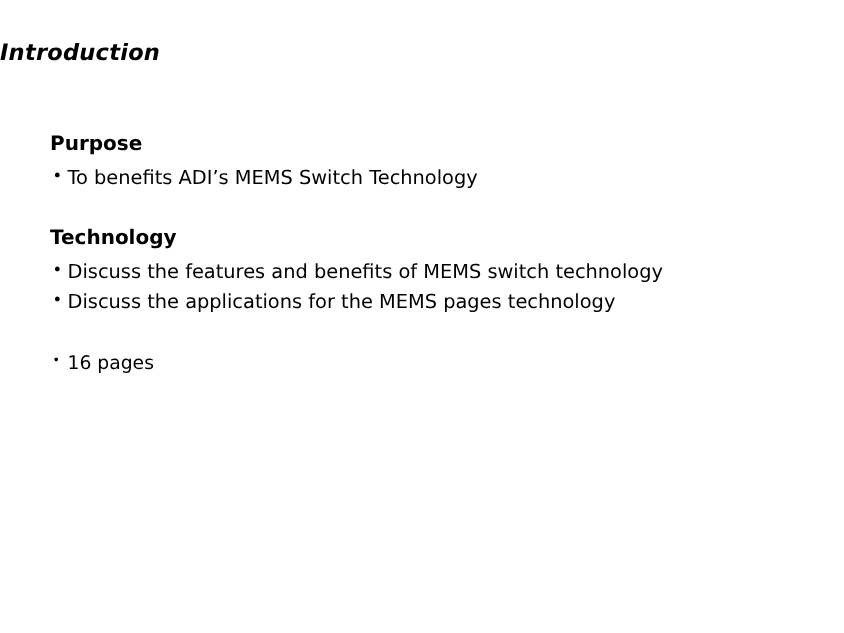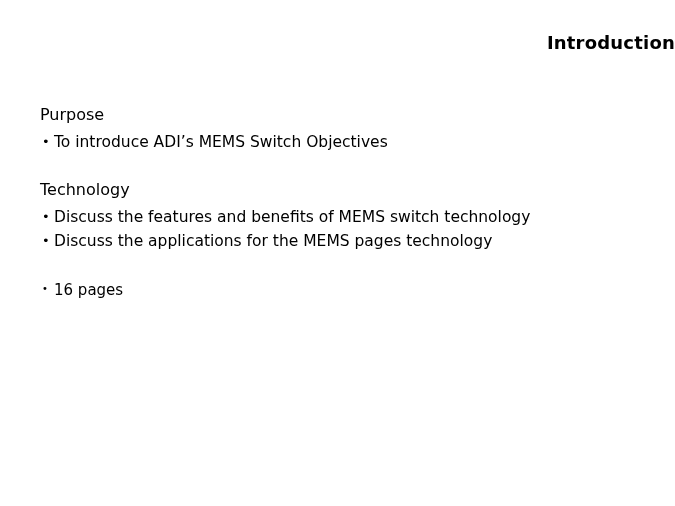--- a/index.html
+++ b/index.html
@@ -18,37 +18,38 @@
     position: relative;
     width: 675px;
     height: 506px;
     box-sizing: border-box;
   }
   .slide-title {
     position: absolute;
     top: 32px;
     left: 0;
     width: 100%;
-    text-align: right;
+    text-align: left;
     font-size: 18px;
     font-weight: bold;
     letter-spacing: 0.2px;
+    font-style: italic;
   }
   .body {
     position: absolute;
     top: 105px;
     left: 40px;
     width: 620px;
   }
   .section {
     margin-bottom: 20px;
   }
   .section-heading {
     font-size: 16px;
-    font-weight: normal;
+    font-weight: bold;
     margin: 0 0 6px 0;
     line-height: 1.25;
   }
   .bullets {
     margin: 0;
     padding: 0;
     list-style: none;
   }
   .bullet {
     font-size: 15.5px;
@@ -82,21 +83,21 @@
 
   <div class="slide-title">Introduction</div>
 
   <div class="body">
 
     <div class="section">
       <div class="section-heading">Purpose</div>
       <ul class="bullets">
         <li class="bullet">
           <span class="dot">•</span>
-          <span>To introduce ADI’s MEMS Switch Objectives</span>
+          <span>To benefits ADI’s MEMS Switch Technology</span>
         </li>
       </ul>
     </div>
 
     <div class="spacer-sm"></div>
 
     <div class="section">
       <div class="section-heading">Technology</div>
       <ul class="bullets">
         <li class="bullet">

